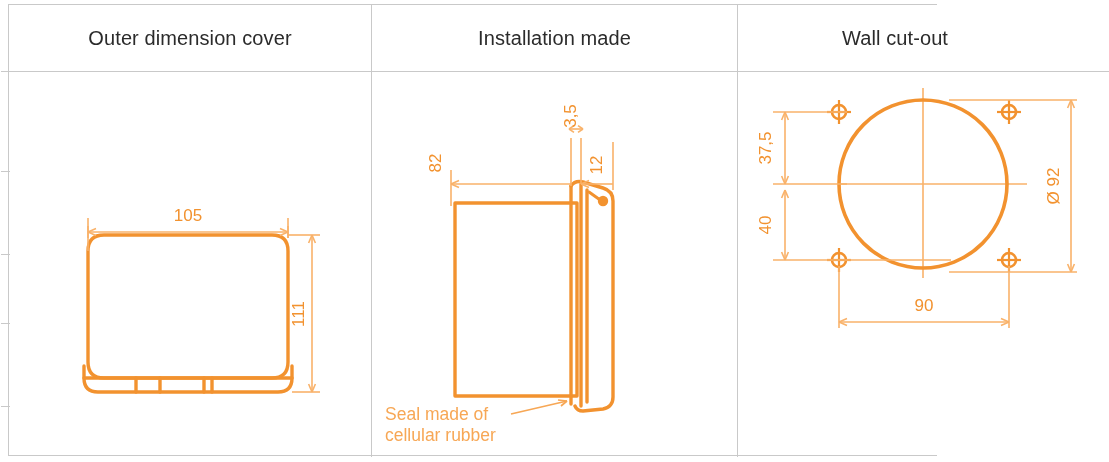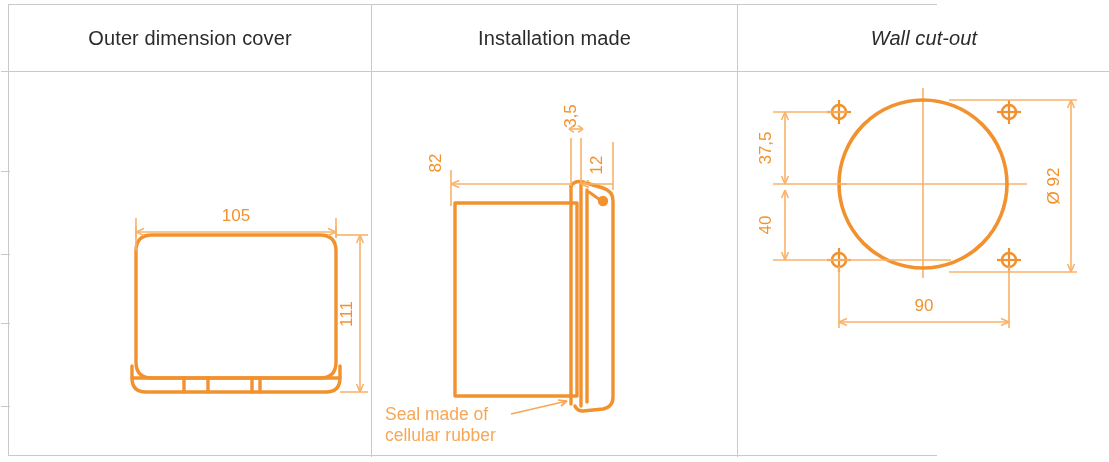--- a/index.html
+++ b/index.html
@@ -37,24 +37,24 @@
     position:absolute;left:-8px;width:9px;height:1px;background:#c9c9c9;
   }
   
   .hdr{
     position:absolute;top:0;height:66px;
     display:flex;align-items:center;justify-content:center;
     color:#2b2b2b;font-size:20px;letter-spacing:.1px;
   }
   .hdr.c1{left:0;width:362px;}
   .hdr.c2{left:363px;width:365px;}
-  .hdr.c3{left:729px;width:372px;font-style:italic;}
+  .hdr.c3{left:700px;width:372px;}
   
   .pane{position:absolute;top:66px;height:386px;}
-  .pane.p1{left:8px;width:420px;padding-left:48px;}
+  .pane.p1{left:8px;width:420px;}
   .pane.p2{left:371px;width:365px;}
   .pane.p3{left:737px;width:372px;}
   .pane svg{display:block;}
   .lbl{
     fill:#f2922f;
     font-family:"Liberation Sans","DejaVu Sans",sans-serif;
     font-size:17px;
   }
   .note{
     fill:#f7a755;

